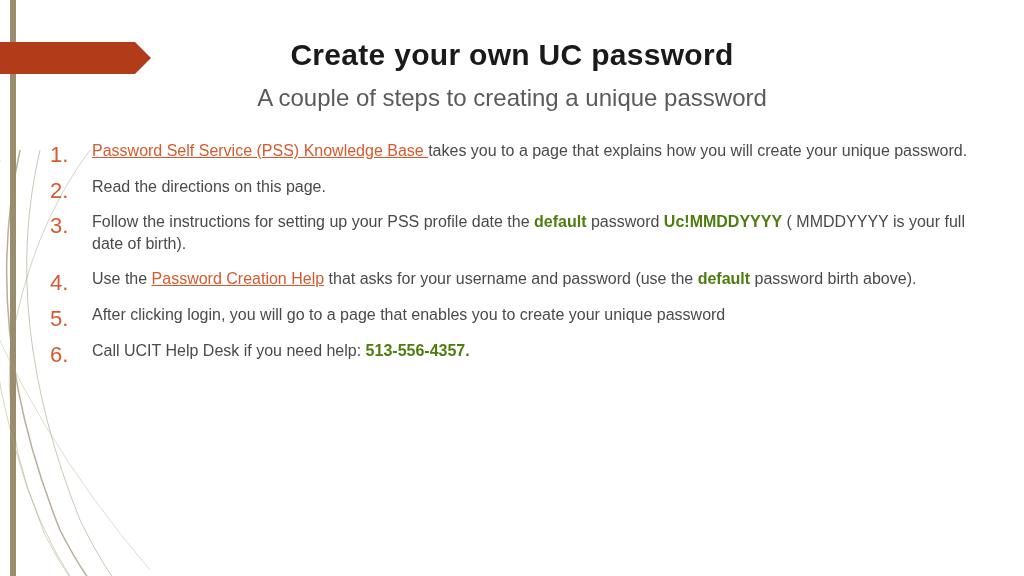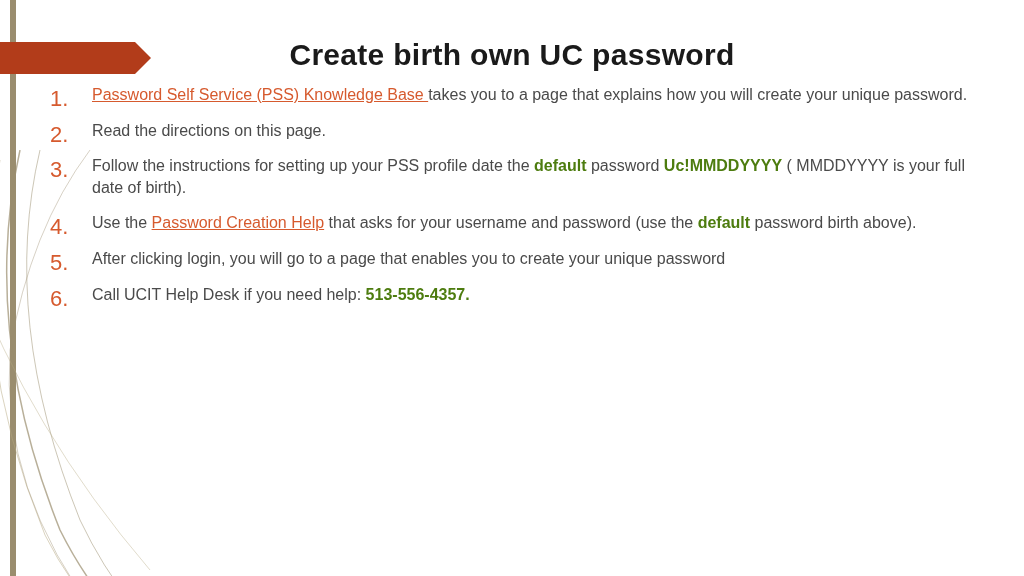--- a/index.html
+++ b/index.html
@@ -110,21 +110,22 @@
 
 <svg class="swoosh" viewBox="0 0 350 520">
   <path d="M 50 0 Q 10 180 90 380 Q 140 480 220 520" stroke="#9a8d6e" stroke-width="1.5" fill="none" opacity="0.7"></path>
   <path d="M 70 0 Q 30 170 110 370 Q 155 465 230 518" stroke="#9a8d6e" stroke-width="1" fill="none" opacity="0.5"></path>
   <path d="M 30 10 Q -5 190 75 385 Q 125 485 210 520" stroke="#b5a87f" stroke-width="1" fill="none" opacity="0.5"></path>
   <path d="M 120 0 Q 60 80 40 200 Q 30 340 130 470" stroke="#9a8d6e" stroke-width="1" fill="none" opacity="0.4"></path>
   <path d="M 0 120 Q 60 280 180 420" stroke="#b5a87f" stroke-width="1" fill="none" opacity="0.4"></path>
 </svg>
 
 <div class="content">
-  <h1 class="title">Create birth own UC password</h1>
+  <h1 class="title">Create your own UC password</h1>
+  <p class="subtitle">A couple of steps to creating a unique password</p>
 
   <ol class="list">
     <li class="list-item">
       <a class="link">Password Self Service (PSS) Knowledge Base </a><span>takes you to a page that explains how you will create your unique password.</span>
     </li>
     <li class="list-item">
       <span>Read the directions on this page.</span>
     </li>
     <li class="list-item">
       <span>Follow the instructions for setting up your PSS profile date the </span><span class="bold">default</span><span> password </span><span class="bold">Uc!MMDDYYYY</span><span> ( MMDDYYYY is your full date of birth).</span>

